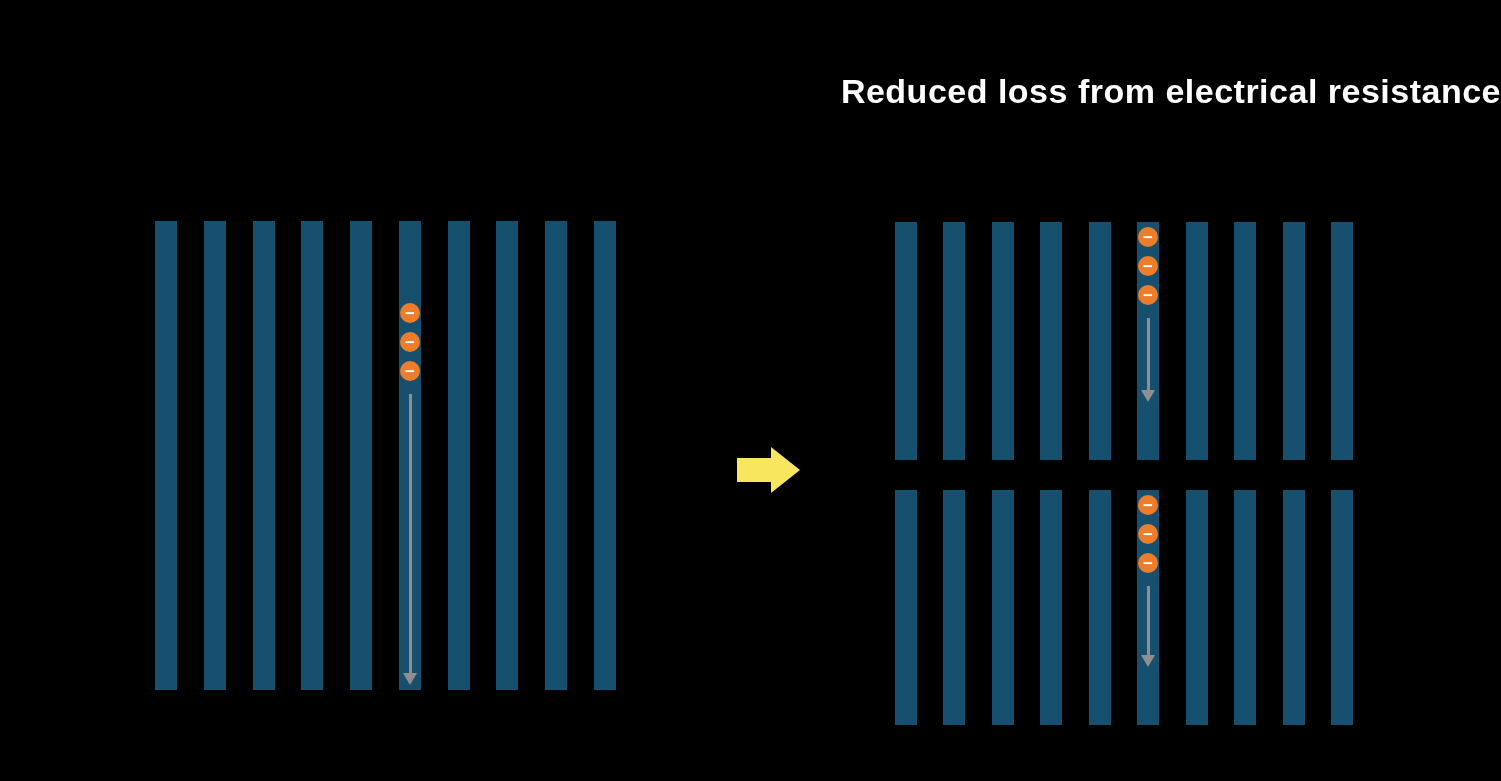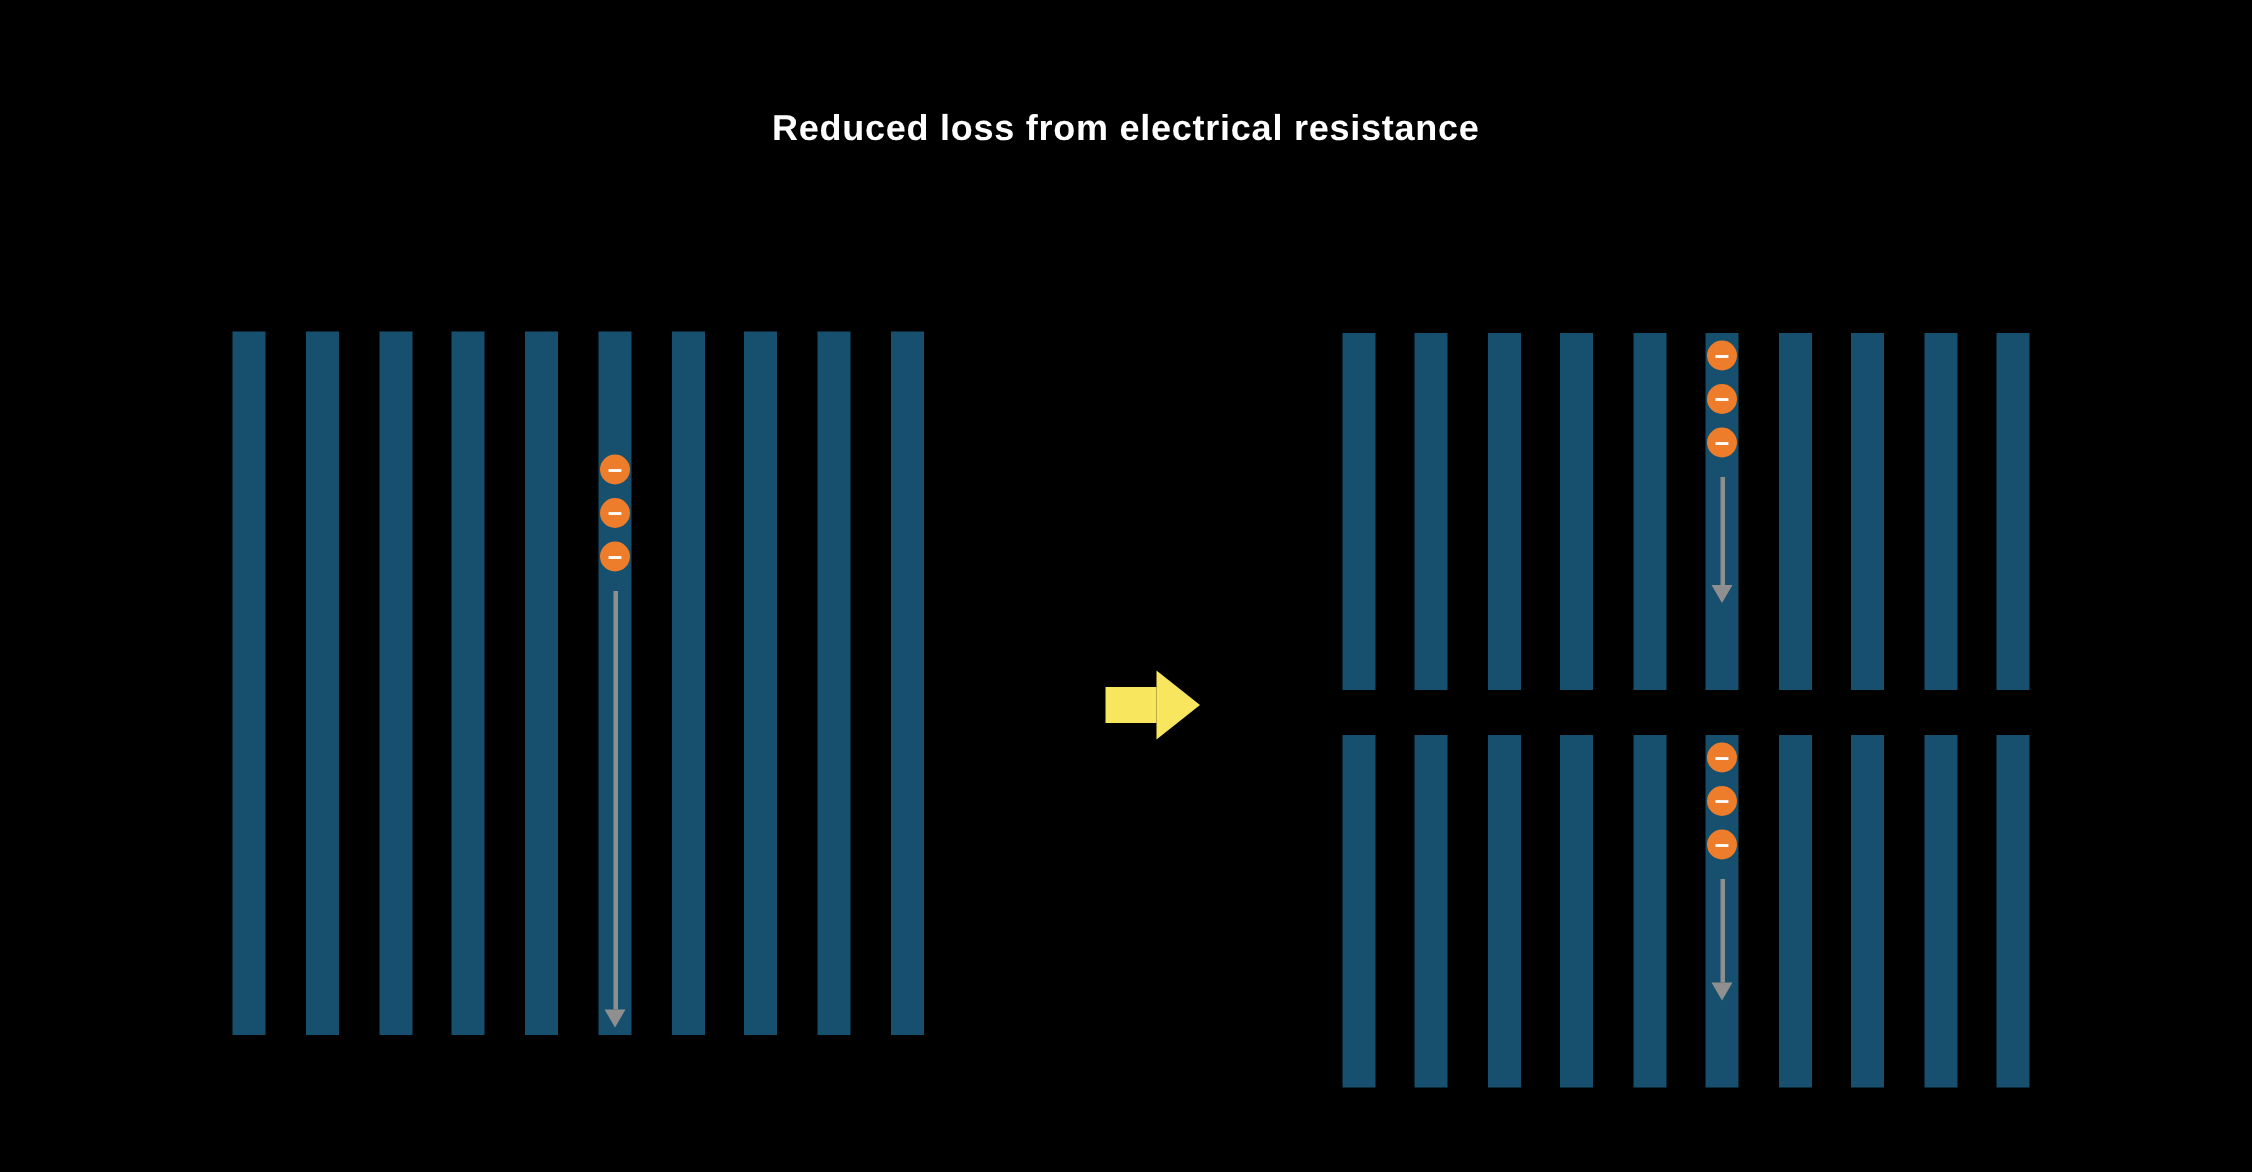--- a/index.html
+++ b/index.html
@@ -12,24 +12,24 @@
     background: var(--bg, #000);
     position: relative;
     overflow: hidden;
     font-family: "Liberation Sans", sans-serif;
   }
   .title {
     position: absolute;
     top: 72px;
     left: 0;
     width: 100%;
-    text-align: center;
+    text-align: right;
     margin: 0;
     color: var(--title-color, #fff);
-    font-size: 24px;
+    font-size: 34px;
     font-weight: bold;
     letter-spacing: 0.5px;
   }
   .cell {
     position: absolute;
     display: flex;
     justify-content: space-between;
   }
   #cell-left        { left: 155px; top: 221px; width: 461px; height: 469px; }
   #cell-right-top   { left: 895px; top: 222px; width: 458px; height: 238px; }

